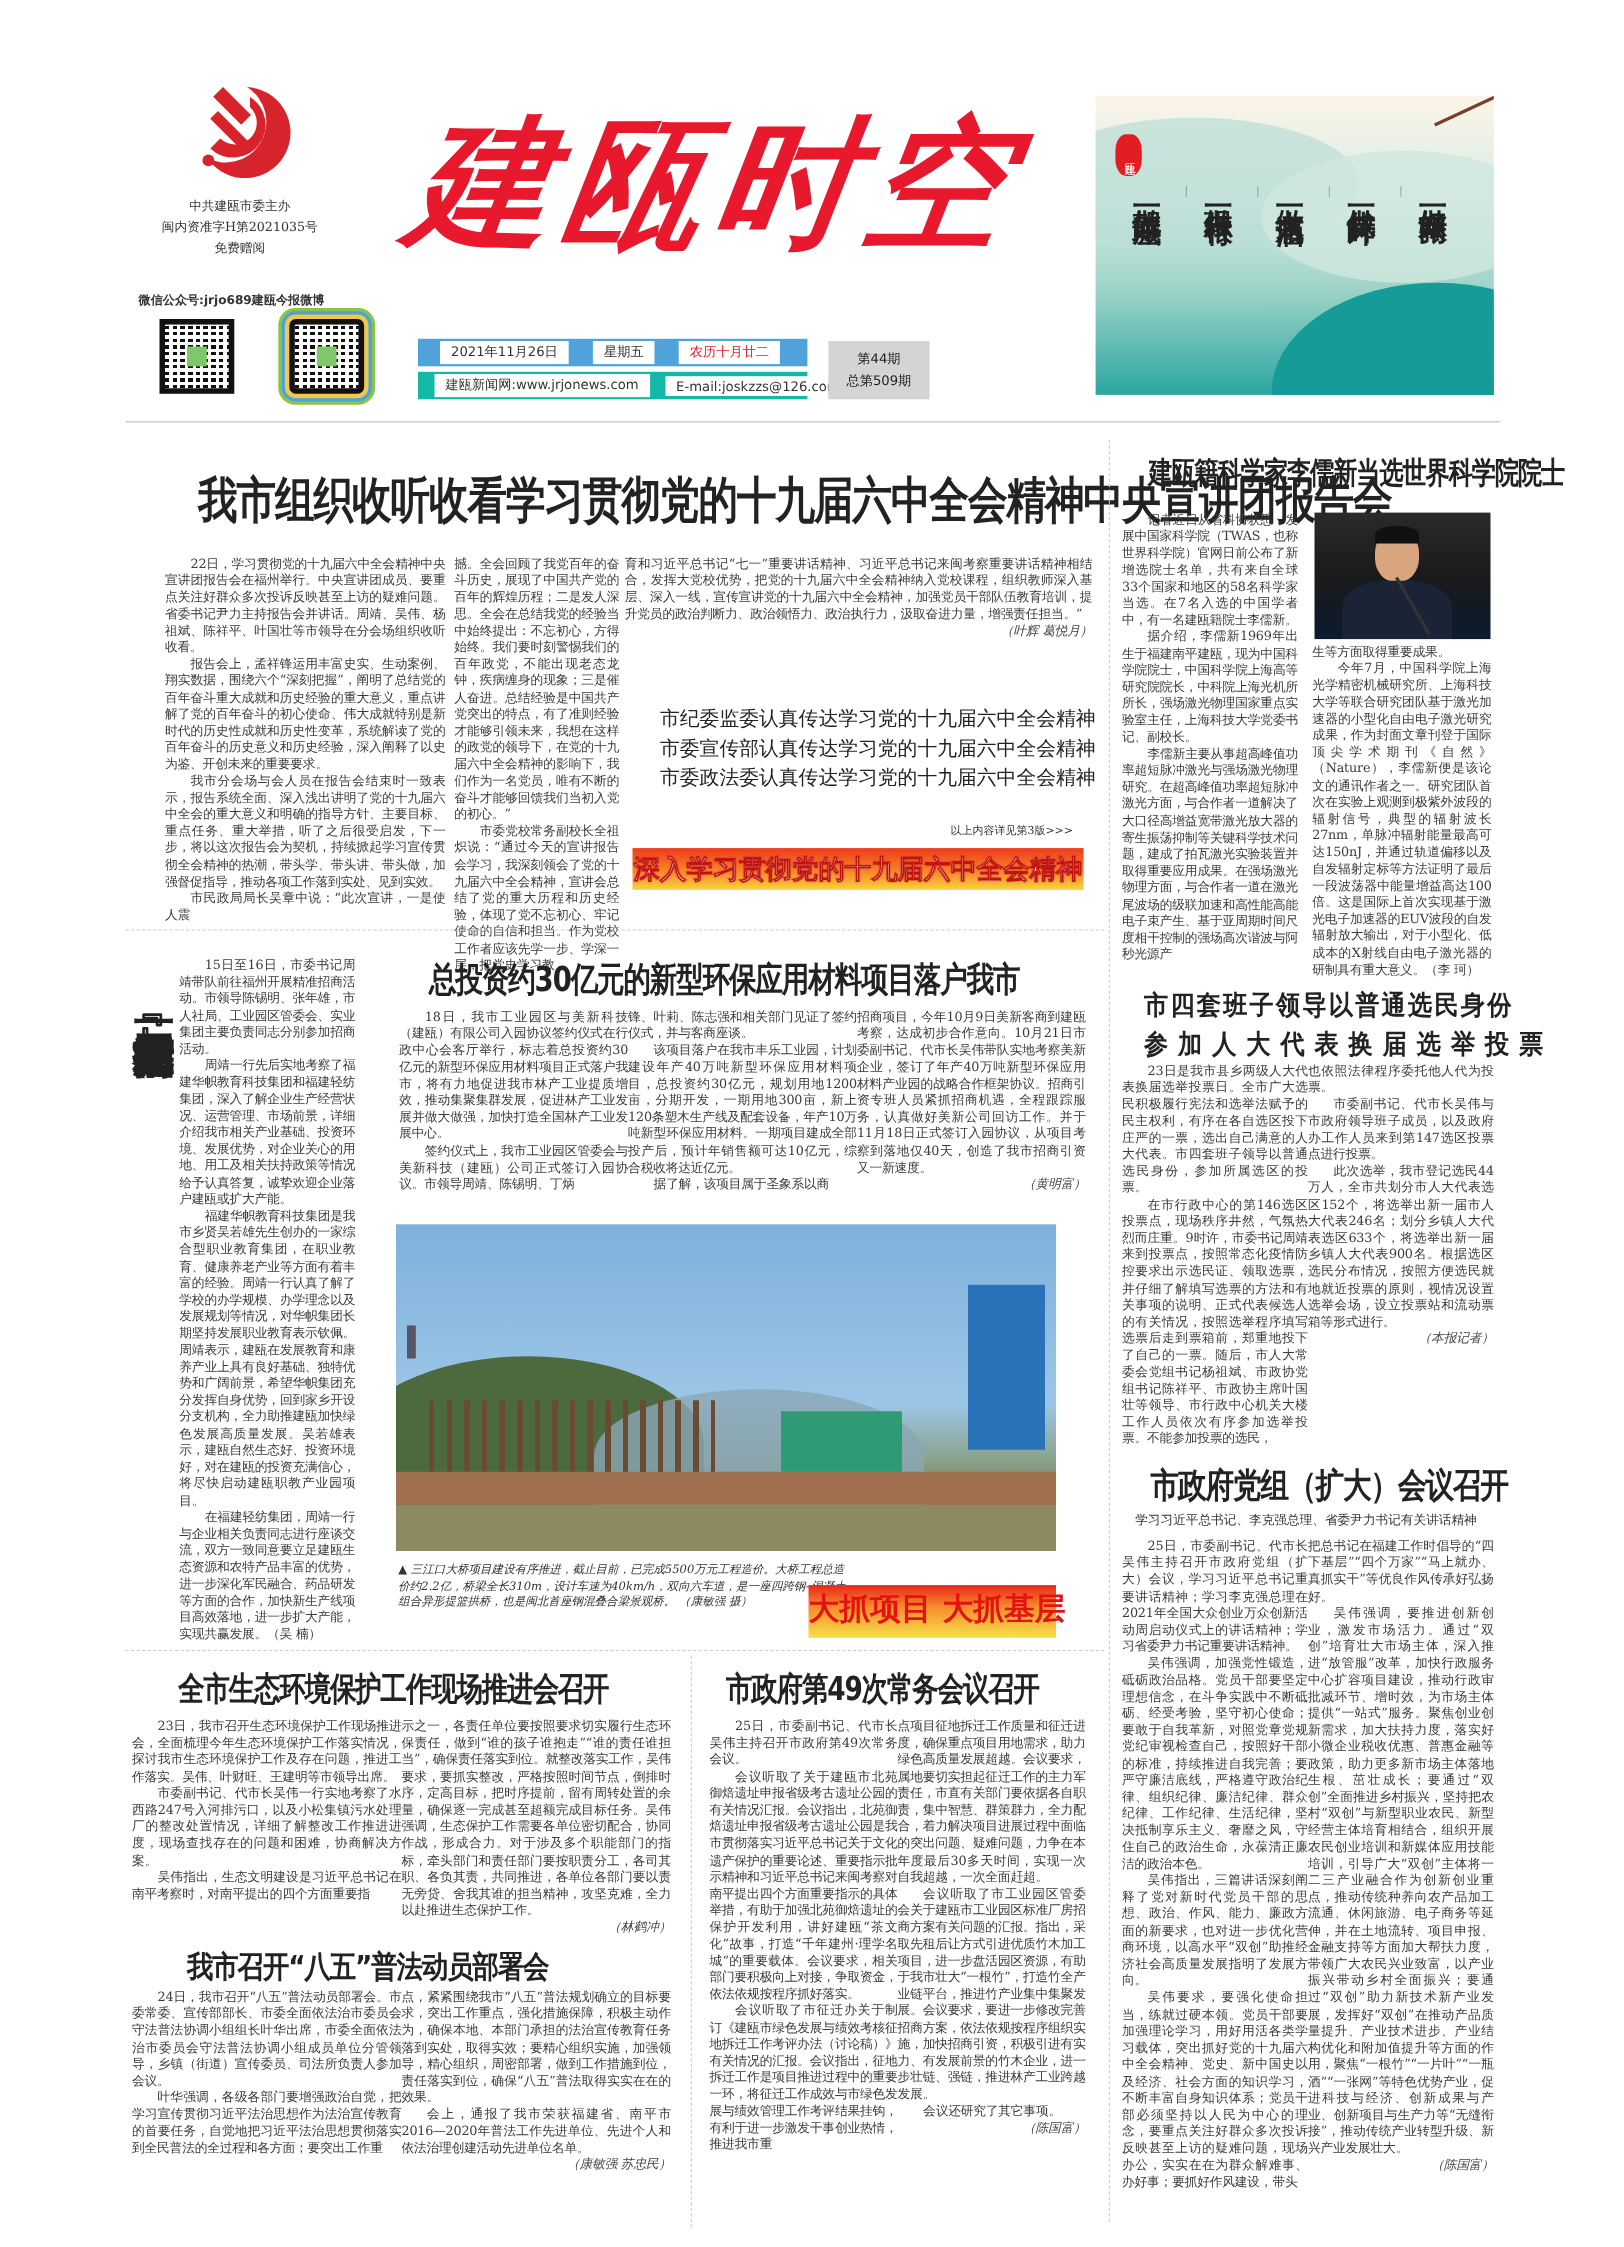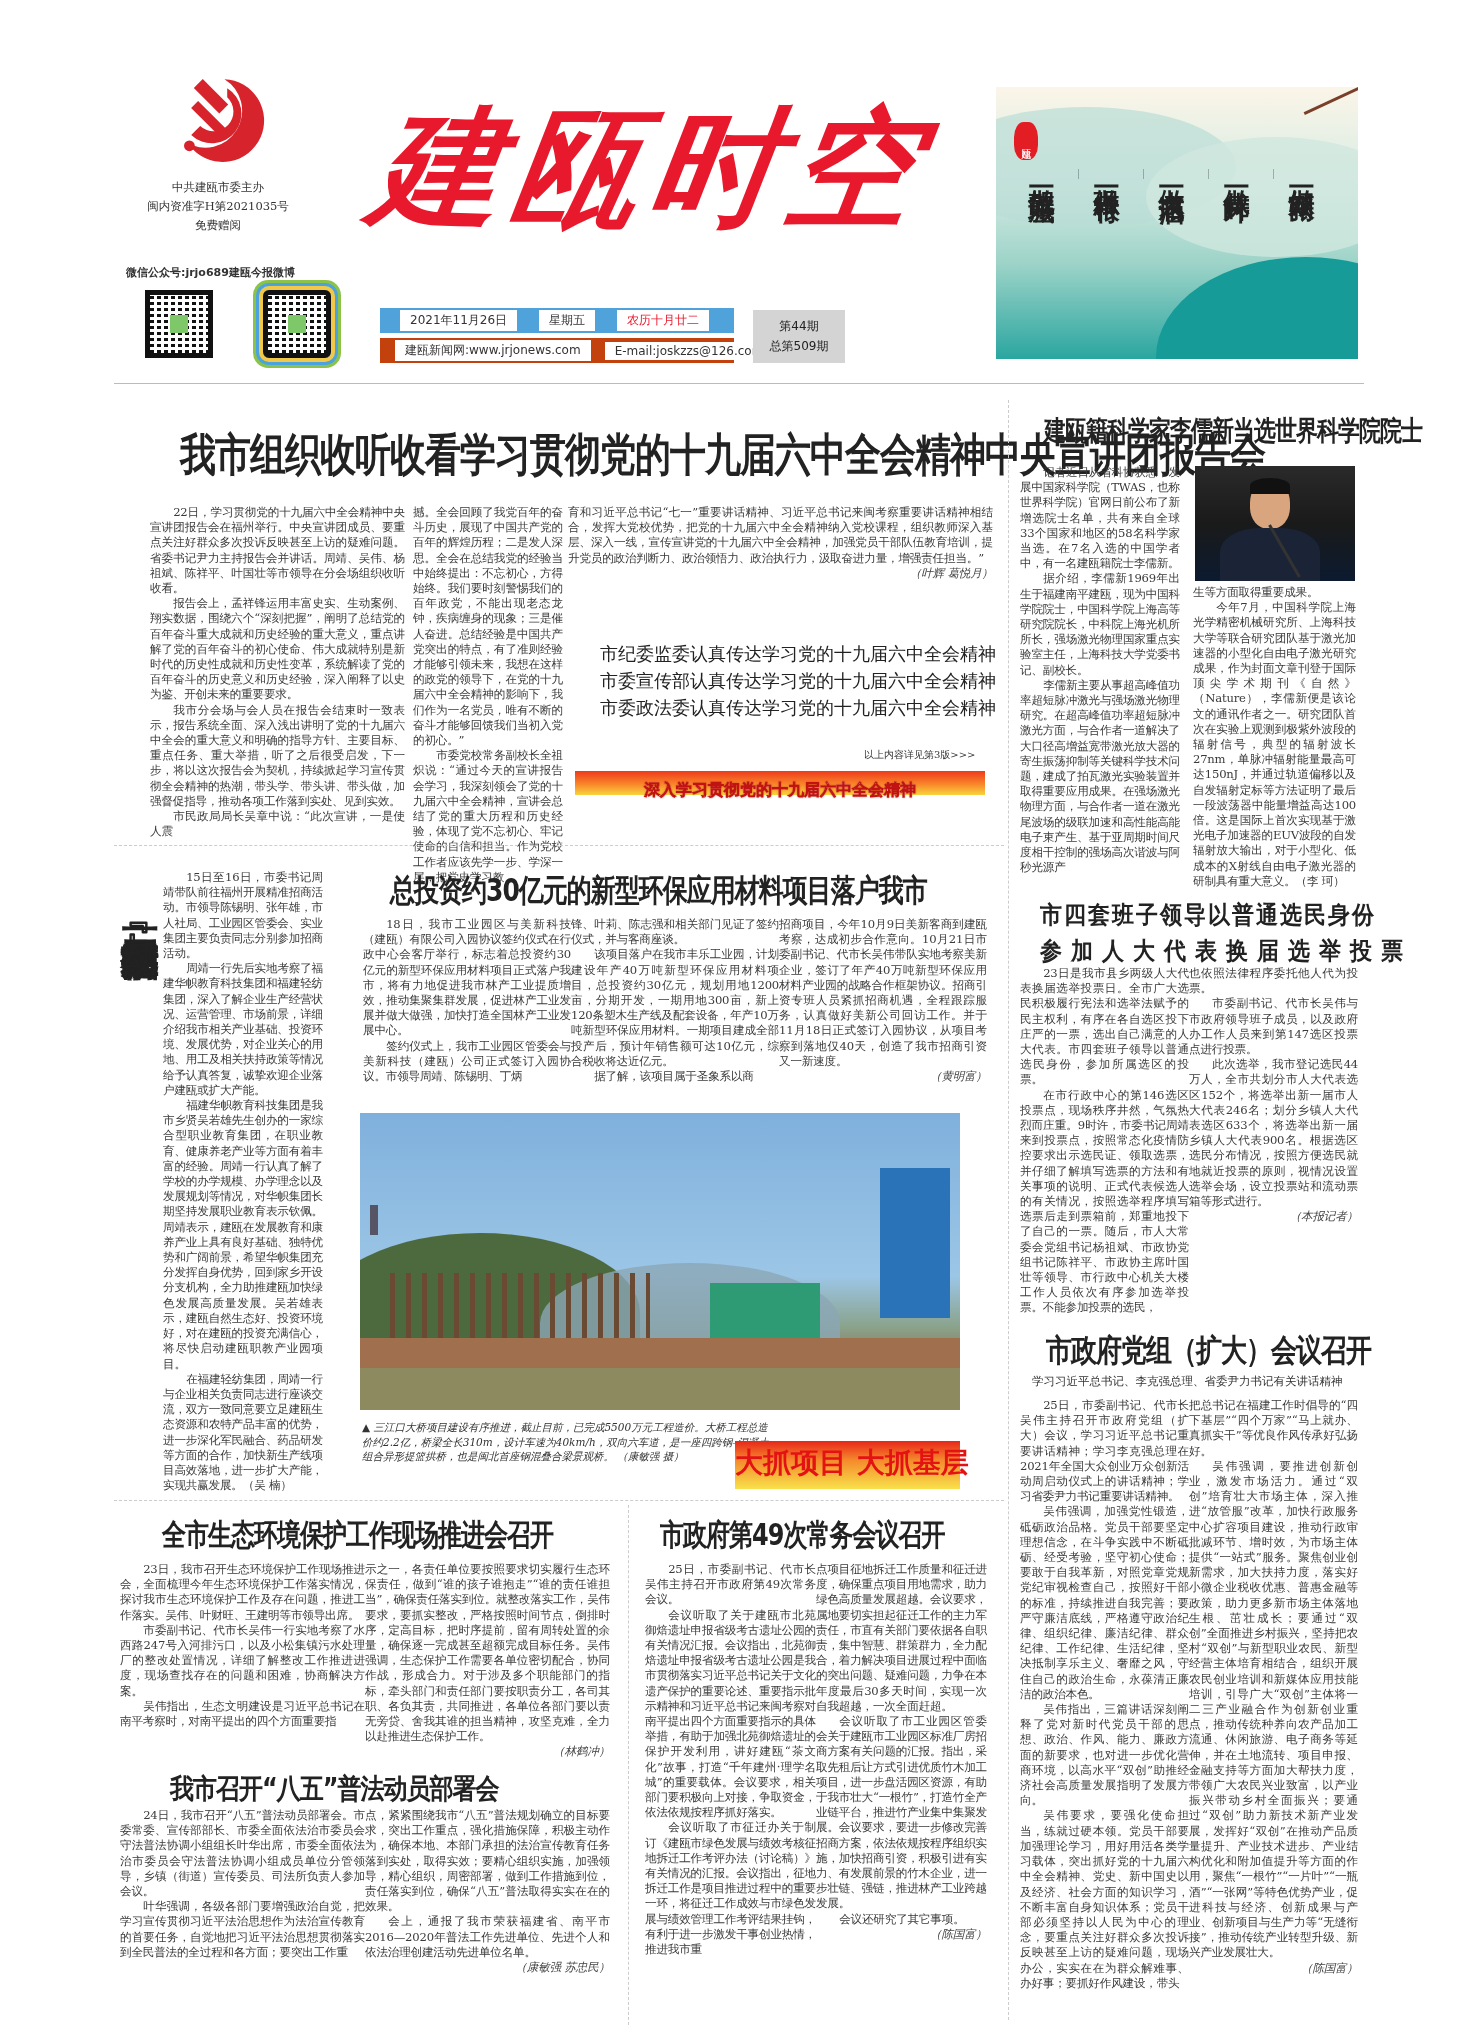--- a/index.html
+++ b/index.html
@@ -18,36 +18,36 @@
 .mast-info{left:118px;top:178px;width:200px;text-align:center;font-size:11.5px;line-height:19px;color:#333}
 .qr-labels{left:126px;top:265px;width:210px;display:flex;justify-content:flex-start;font-size:11px;font-family:"DejaVu Sans",sans-serif;color:#333;font-weight:bold}
 .qr{width:68px;height:68px;background:
  repeating-linear-gradient(0deg,#111 0 3px,#fff 3px 6px),
  repeating-linear-gradient(90deg,#111 0 4px,#fff 4px 7px);background-blend-mode:lighten;border:5px solid #111;position:absolute}
 .qr:after{content:"";position:absolute;left:20px;top:20px;width:18px;height:18px;background:#7ec86a}
 #title-logo{left:375px;top:82px;width:600px;height:170px;font-family:"DejaVu Serif",serif;font-style:italic;font-weight:bold;font-size:128px;color:#e8192c;letter-spacing:10px;line-height:170px;transform:skewX(-8deg)}
 .info-bar{position:absolute;left:380px;width:350px;height:25px;display:flex;align-items:center;gap:22px;padding-left:20px;font-family:"DejaVu Sans",sans-serif;font-size:12px}
 .info-bar span{background:#fff;padding:2px 10px;white-space:nowrap}
 #bar-blue{top:308px;background:#4fa3da;width:354px}
-#bar-green{top:338px;background:#c2410c;width:354px;gap:14px;padding-left:15px}
+#bar-green{top:338px;background:#14b8a6;width:354px;gap:14px;padding-left:15px}
 #issue-box{left:753px;top:310px;width:92px;height:53px;background:#d4d4d4;font-family:"DejaVu Sans",sans-serif;font-size:12px;text-align:center;line-height:20px;padding-top:6px;color:#222}
 #banner-ad{left:996px;top:87px;width:362px;height:272px;background:linear-gradient(180deg,#fbf5e8 0%,#d8ece4 35%,#9dd3c8 65%,#2aa6a0 100%);overflow:hidden}
 #banner-ad .mtn{position:absolute;border-radius:50%}
 .slogans{position:absolute;left:40px;top:82px;display:flex;flex-direction:row-reverse;gap:20px;right:40px;justify-content:space-between}
 .slogan{writing-mode:vertical-rl;font-size:26px;line-height:32px;font-family:"DejaVu Serif",serif;color:#222;font-weight:bold;letter-spacing:2px;border-left:1px solid rgba(0,0,0,.25);padding-left:12px}
 .slogan:last-child{border-left:none}
 .seal{position:absolute;left:18px;top:35px;width:24px;height:38px;background:#e21d23;border-radius:40%;color:#fff;font-size:10px;writing-mode:vertical-rl;display:flex;align-items:center;justify-content:center}
 .hr-top{left:114px;top:383px;width:1250px;height:1px;background:#bbb}
 
 #lead-hl{left:180px;top:425px;font-size:36px;transform:scaleY(1.25);transform-origin:left top}
 #lead-body{left:150px;top:505px;width:412px}
 .sub-headlines{left:600px;top:640px;font-family:"DejaVu Sans",sans-serif;font-size:18px;line-height:27px;color:#222}
 .see-more{left:864px;top:748px;font-size:10px;color:#333}
 .promo-banner{position:absolute;background:linear-gradient(180deg,#ee3a1b 0%,#f9862a 55%,#f7d43d 100%);color:#fff;font-family:"DejaVu Sans",sans-serif;font-weight:bold;text-align:center;-webkit-text-stroke:0.6px #c21313;text-shadow:0 0 2px #b31;white-space:nowrap}
-#promo1{left:575px;top:771px;width:410px;height:24px;font-size:16px;line-height:38px}
+#promo1{left:575px;top:771px;width:410px;height:38px;font-size:24px;line-height:38px}
 
 #sci-hl{left:1044px;top:412px;font-size:22px;transform:scaleY(1.25);transform-origin:left top}
 #sci-body-l{left:1020px;top:465px;width:160px}
 #sci-photo{left:1195px;top:466px;width:160px;height:115px;background:linear-gradient(180deg,#2a2a2a 0%,#1a1a1a 50%,#0c1a30 100%);overflow:hidden}
 #sci-body-r{left:1193px;top:585px;width:163px}
 
 #vert-hl{left:118px;top:910px;writing-mode:vertical-rl;font-size:38px;font-family:"DejaVu Sans",sans-serif;font-weight:bold;color:#222;line-height:44px;letter-spacing:0px}
 #zj-body{left:163px;top:870px;width:160px}
 
 #inv-hl{left:390px;top:870px;font-size:25px;transform:scaleY(1.25);transform-origin:left top}

